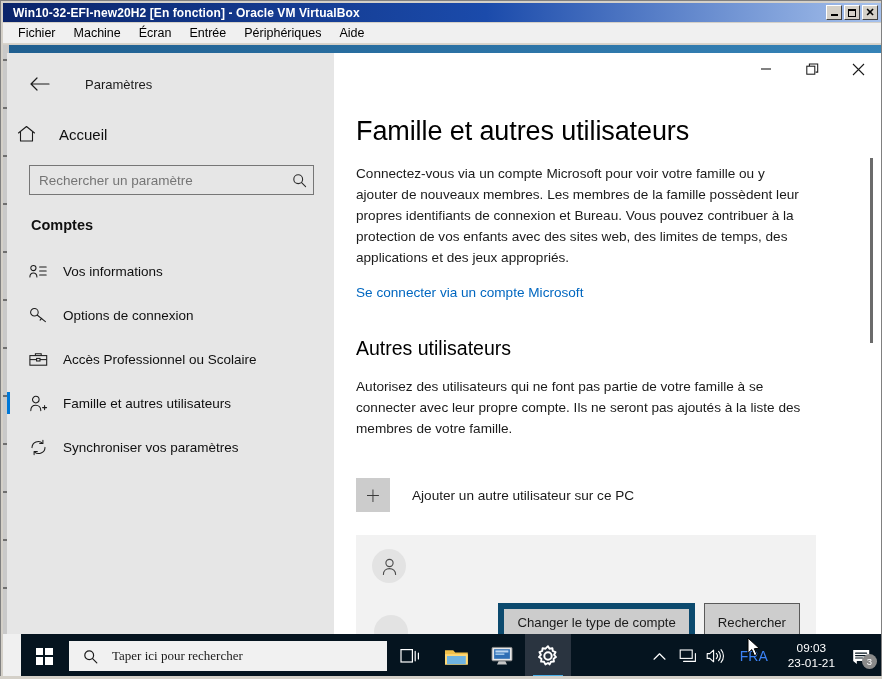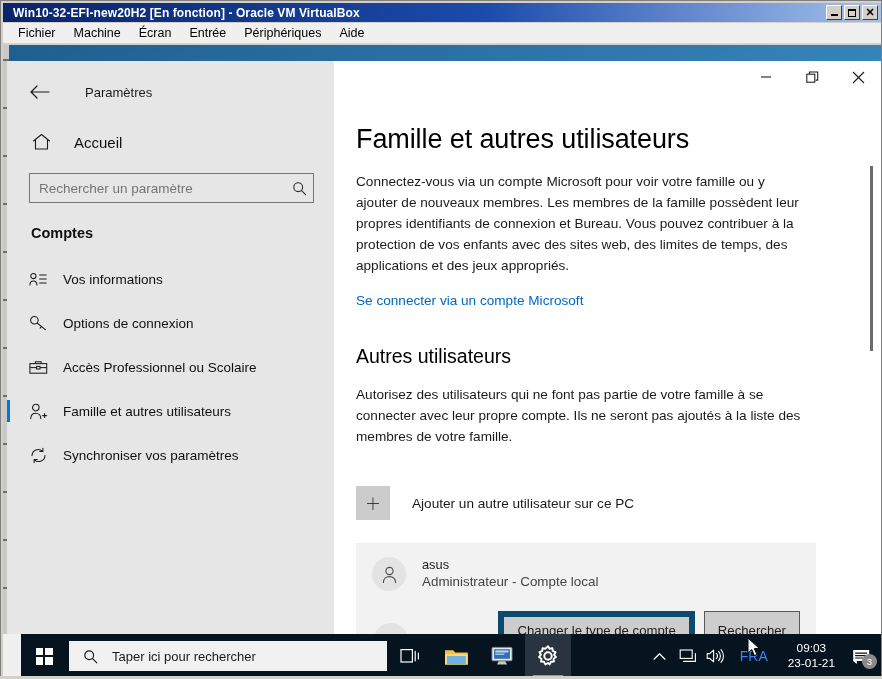--- a/index.html
+++ b/index.html
@@ -76,21 +76,21 @@
   .left-rail {
     position: absolute; left: 0; top: 0; width: 6px; height: 590px;
     background: #c9c9c9;
   }
   .left-rail i {
     position: absolute; left: 0; width: 6px; height: 2px; background: #6f6f6f;
   }
 
   
   .settings-win {
-    position: absolute; left: 4px; top: 16px; width: 874px; height: 590px;
+    position: absolute; left: 4px; top: 8px; width: 874px; height: 590px;
     background: #ffffff;
     display: flex;
   }
   .settings-sidebar {
     width: 327px; height: 100%;
     background: #e6e6e6;
     position: relative;
     flex: 0 0 327px;
   }
   .settings-main {
@@ -107,21 +107,21 @@
   }
   .back-arrow {
     width: 30px; height: 30px;
     display: flex; align-items: center; justify-content: center;
     font-size: 19px; color: #1b1b1b; font-family: "DejaVu Sans", sans-serif;
   }
   .back-label { font-size: 13px; color: #1b1b1b; margin-left: 30px; }
 
   .home-row {
     display: flex; align-items: center;
-    height: 38px; padding-left: 19px; margin-top: 10px;
+    height: 38px; padding-left: 4px; margin-top: 10px;
   }
   .home-icon { width: 30px; display:flex; align-items:center; justify-content:center; }
   .home-label { font-size: 15px; color: #101010; margin-left: 18px; }
 
   .search-wrap { padding: 12px 20px 0 22px; }
   .search-box {
     height: 30px; background: #e6e6e6;
     border: 1px solid #767676;
     display: flex; align-items: center;
     position: relative;
@@ -265,20 +265,21 @@
     width: 46px; height: 44px;
     display: flex; align-items: center; justify-content: center;
   }
   .win-logo { width: 17px; height: 17px; display: grid;
     grid-template-columns: 1fr 1fr; grid-template-rows: 1fr 1fr; gap: 2px; }
   .win-logo span { background: #ffffff; display:block; }
   .tb-search {
     width: 318px; height: 30px; background: #f1f1f1;
     display: flex; align-items: center;
     margin-left: 2px;
+    font-family: Liberation Serif, serif;
   }
   .tb-search .mag { margin-left: 14px; color: #1b1b1b; display:flex; }
   .tb-search .ph { font-size: 13px; color: #1b1b1b; margin-left: 14px; }
   .tb-icon {
     width: 46px; height: 44px;
     display: flex; align-items: center; justify-content: center;
     position: relative;
   }
   .tb-icon.active { background: #2a3440; }
   .tb-icon.active::after {
@@ -502,24 +503,20 @@
             </div>
 
             <div class="acct-card">
               <div class="acct-top">
                 <div class="avatar">
                   <svg width="19" height="19" viewBox="0 0 19 19" fill="none" aria-hidden="true">
                     <circle cx="9.5" cy="6" r="3.6" stroke="#4a4a4a" stroke-width="1.1"></circle>
                     <path d="M3.4 17.4c0-3.6 2.7-5.8 6.1-5.8s6.1 2.2 6.1 5.8" stroke="#4a4a4a" stroke-width="1.1" stroke-linecap="round"></path>
                   </svg>
                 </div>
-                <div class="acct-text">
-                  <div class="acct-name">asus</div>
-                  <div class="acct-sub">Administrateur - Compte local</div>
-                </div>
               </div>
               <div class="acct-actions">
                 <button class="btn">Changer le type de compte</button>
                 <button class="btn focused">Rechercher</button>
               </div>
             </div>
 
             <div class="next-avatar"></div>
           </div>
 

